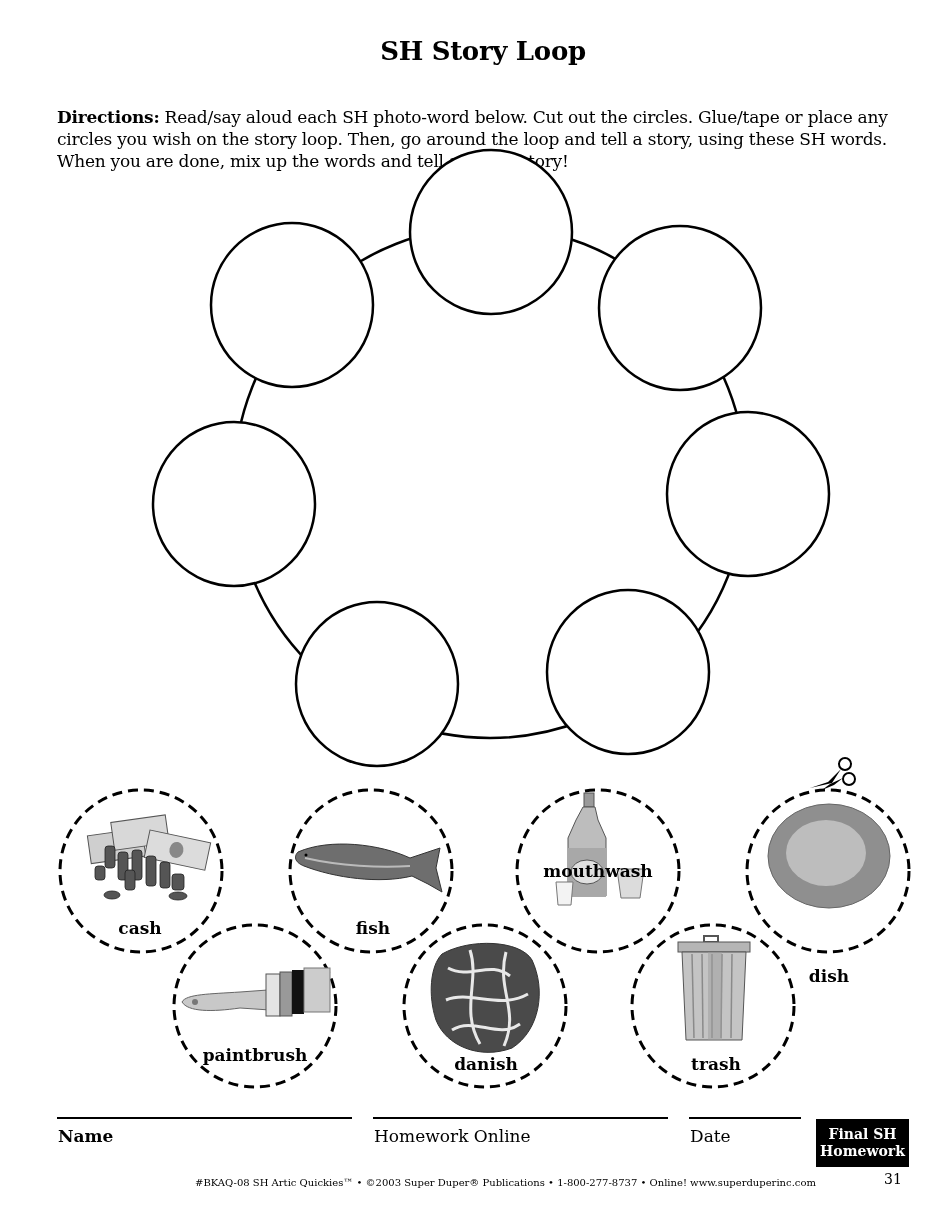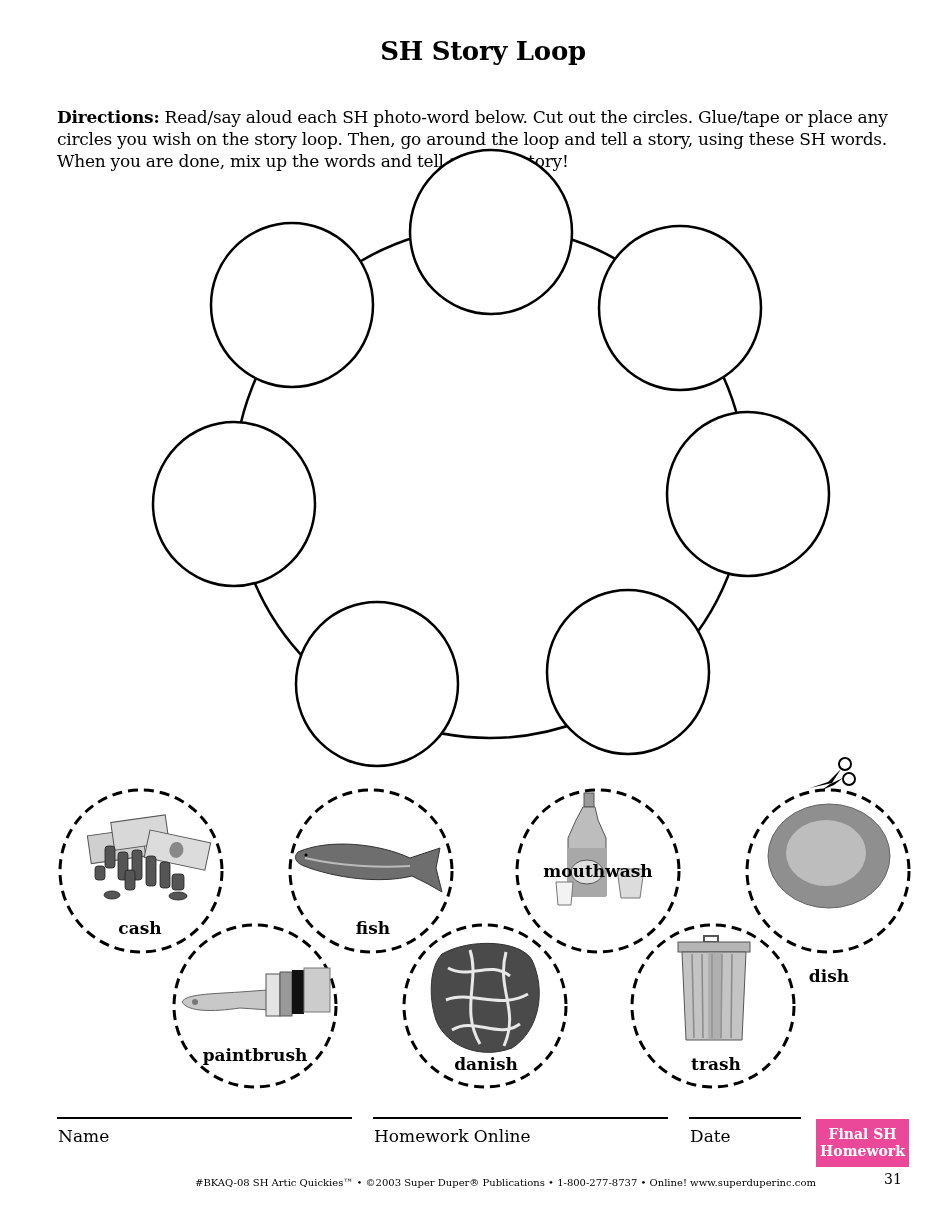--- a/index.html
+++ b/index.html
@@ -4,21 +4,21 @@
 <style>
   html, body { margin: 0; padding: 0; background: #ffffff; }
   body { width: 950px; height: 1230px; position: relative; overflow: hidden; font-family: "DejaVu Serif", serif; color: #000; }
   .title { position: absolute; left: 0; width: 966px; top: 36px; text-align: center; font-family: "DejaVu Serif", serif; font-weight: bold; font-size: 26px; letter-spacing: -0.3px; }
   .directions { position: absolute; left: 57px; top: 78px; width: 850px; font-family: "DejaVu Serif", serif; font-size: 17px; line-height: 22px; letter-spacing: -0.25px; margin-top: 28px; }
   .directions b { font-weight: bold; }
   svg.loop { position: absolute; left: 0; top: 0; }
   .word-label { position: absolute; font-family: "DejaVu Serif", serif; font-weight: bold; font-size: 17px; text-align: center; width: 160px; }
   .sigline { position: absolute; top: 1117px; height: 2px; background: #000; }
   .siglabel { position: absolute; top: 1126px; font-family: "DejaVu Serif", serif; font-size: 17px; }
-  .badge { position: absolute; left: 816px; top: 1119px; width: 93px; height: 48px; background: #ec4899; color: #fff; font-family: "DejaVu Serif", serif; font-weight: bold; font-size: 14px; line-height: 17px; text-align: center; display: flex; flex-direction: column; justify-content: center; }
+  .badge { position: absolute; left: 816px; top: 1119px; width: 93px; height: 48px; background: #000000; color: #fff; font-family: "DejaVu Serif", serif; font-weight: bold; font-size: 14px; line-height: 17px; text-align: center; display: flex; flex-direction: column; justify-content: center; }
   .footer { position: absolute; left: 195px; top: 1177px; font-family: "DejaVu Serif", serif; font-size: 10px; }
   .pagenum { position: absolute; left: 884px; top: 1171px; font-family: "DejaVu Serif", serif; font-size: 14px; }
 </style>
 </head>
 <body>
 
 <div class="title">SH Story Loop</div>
 
 <div class="directions"><b>Directions:</b><span> Read/say aloud each SH photo-word below.  Cut out the circles.  Glue/tape or place any circles you wish on the story loop.  Then, go around the loop and tell a story, using these SH words.  When you are done, mix up the words and tell another story!</span></div>
 
@@ -127,21 +127,21 @@
 
 <div class="word-label" style="left:60px; top:918px;">cash</div>
 <div class="word-label" style="left:293px; top:918px;">fish</div>
 <div class="word-label" style="left:518px; top:861px;">mouthwash</div>
 <div class="word-label" style="left:749px; top:966px;">dish</div>
 <div class="word-label" style="left:175px; top:1045px;">paintbrush</div>
 <div class="word-label" style="left:406px; top:1054px;">danish</div>
 <div class="word-label" style="left:636px; top:1054px;">trash</div>
 
 <div class="sigline" style="left:57px; width:295px;"></div>
-<div class="siglabel" style="left:58px;">Name</div>
+<div class="siglabel" style="left:58px;font-weight:bold;">Name</div>
 
 <div class="sigline" style="left:373px; width:295px;"></div>
 <div class="siglabel" style="left:374px;">Homework Online</div>
 
 <div class="sigline" style="left:689px; width:112px;"></div>
 <div class="siglabel" style="left:690px;">Date</div>
 
 <div class="badge">
   <span>Final SH</span>
   <span>Homework</span>

